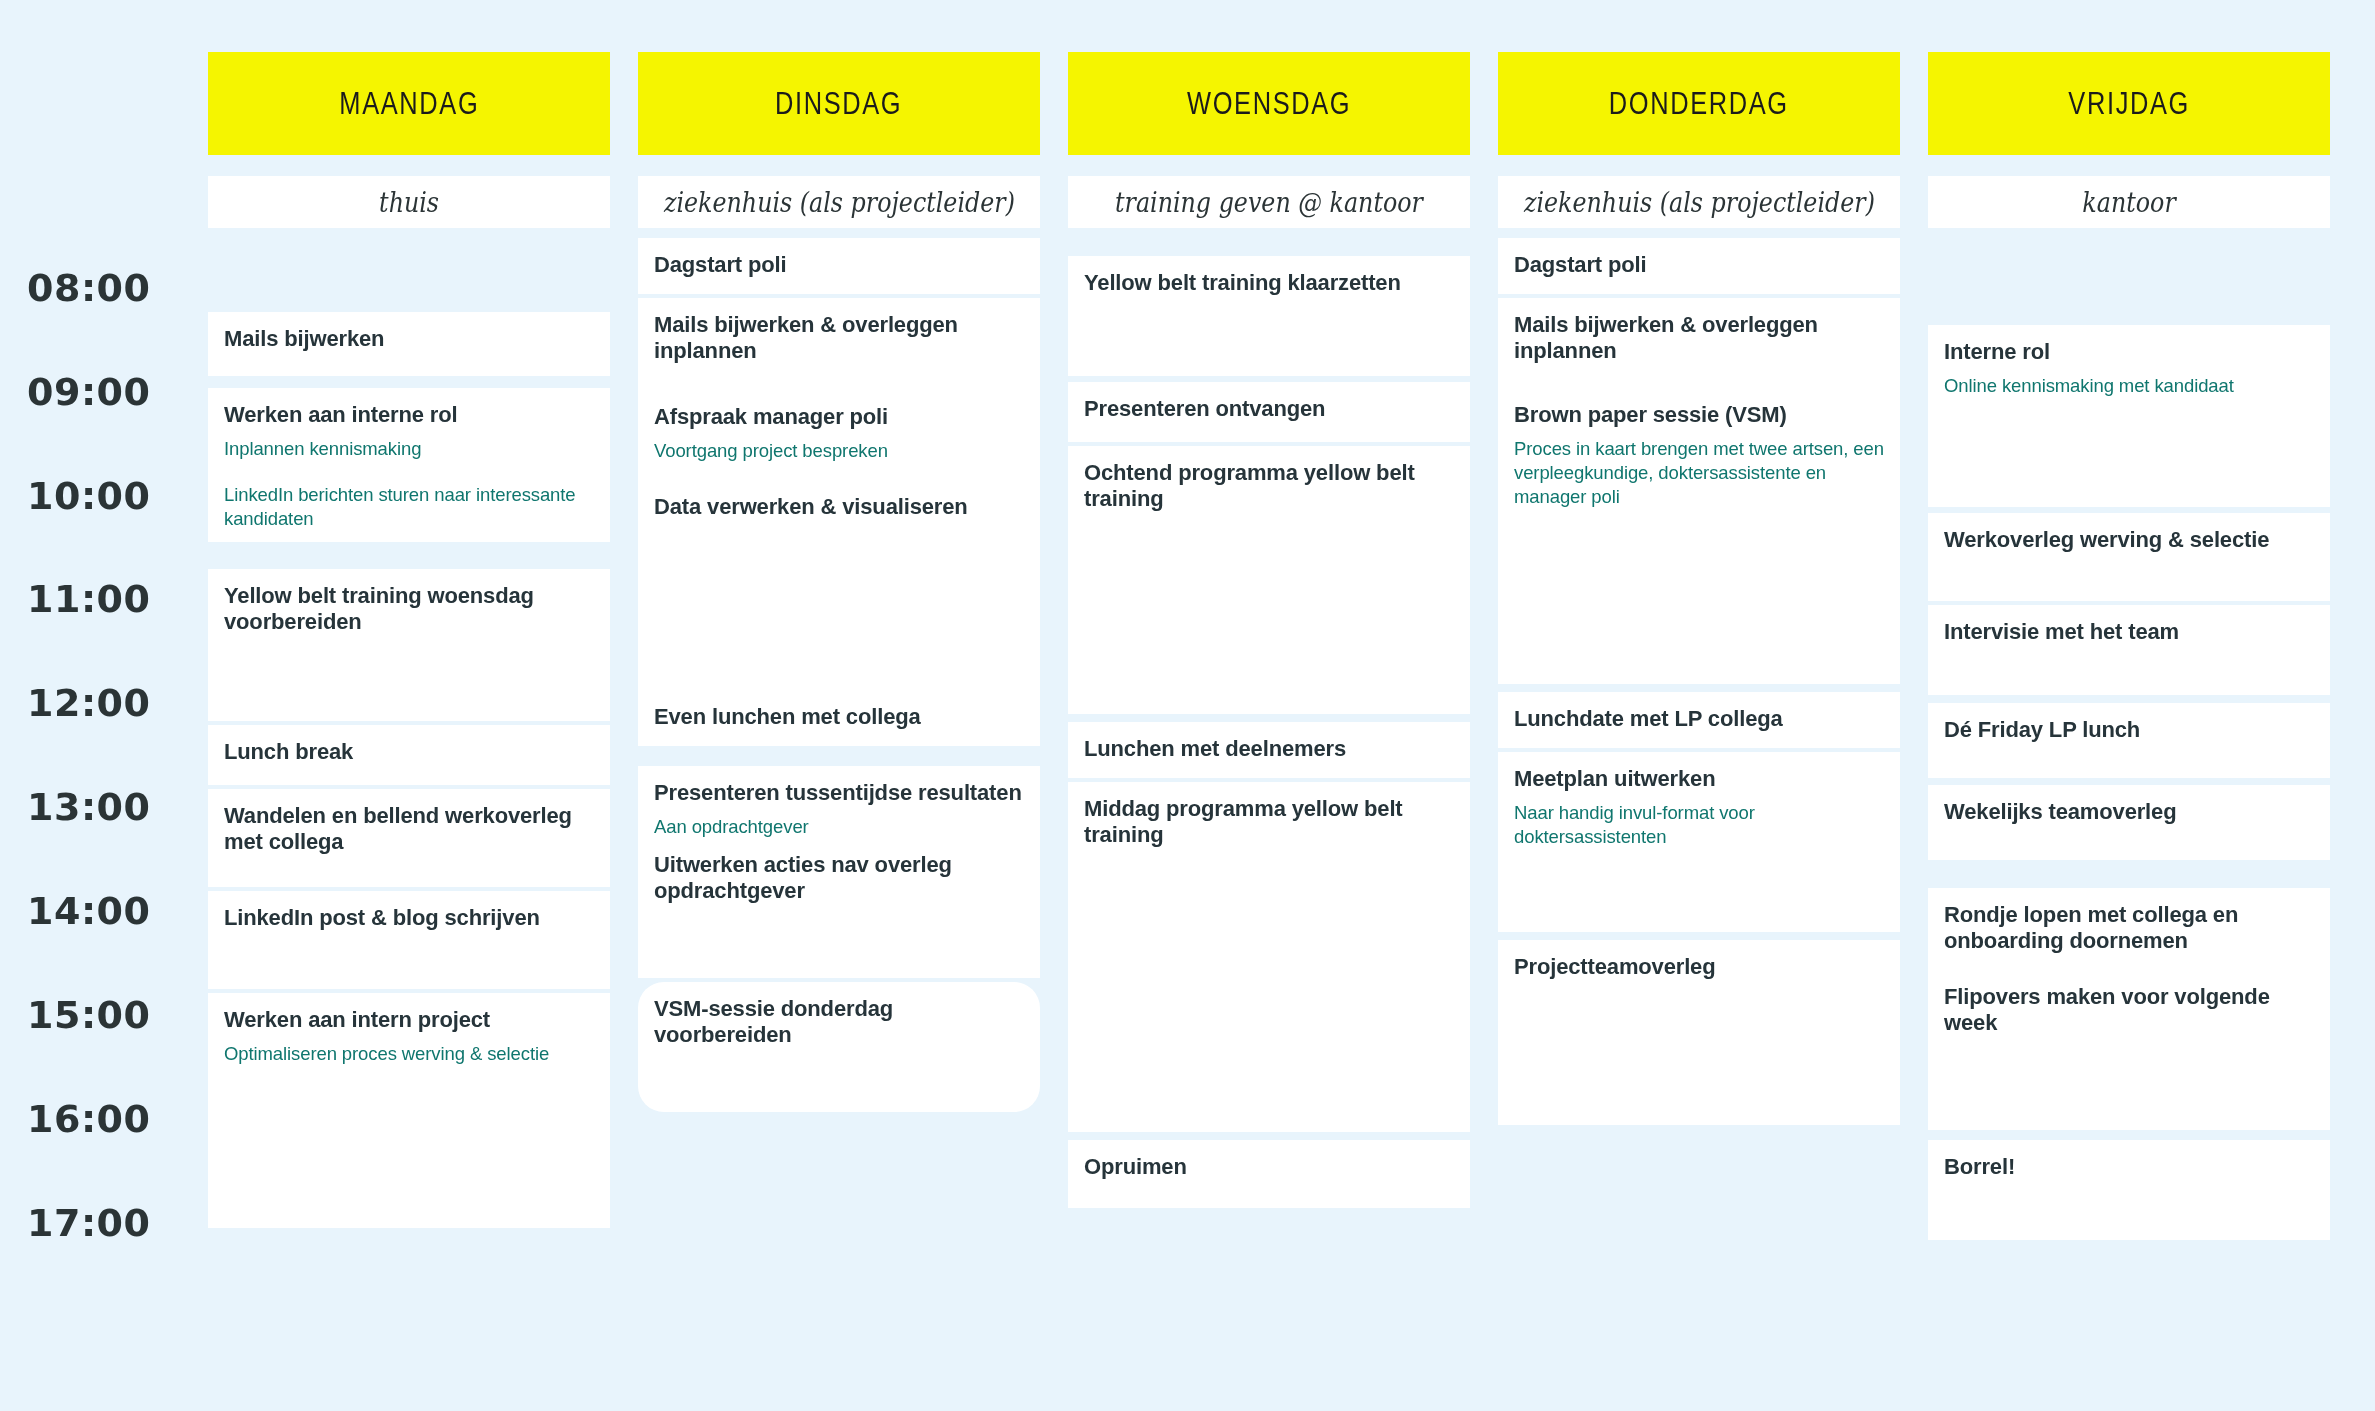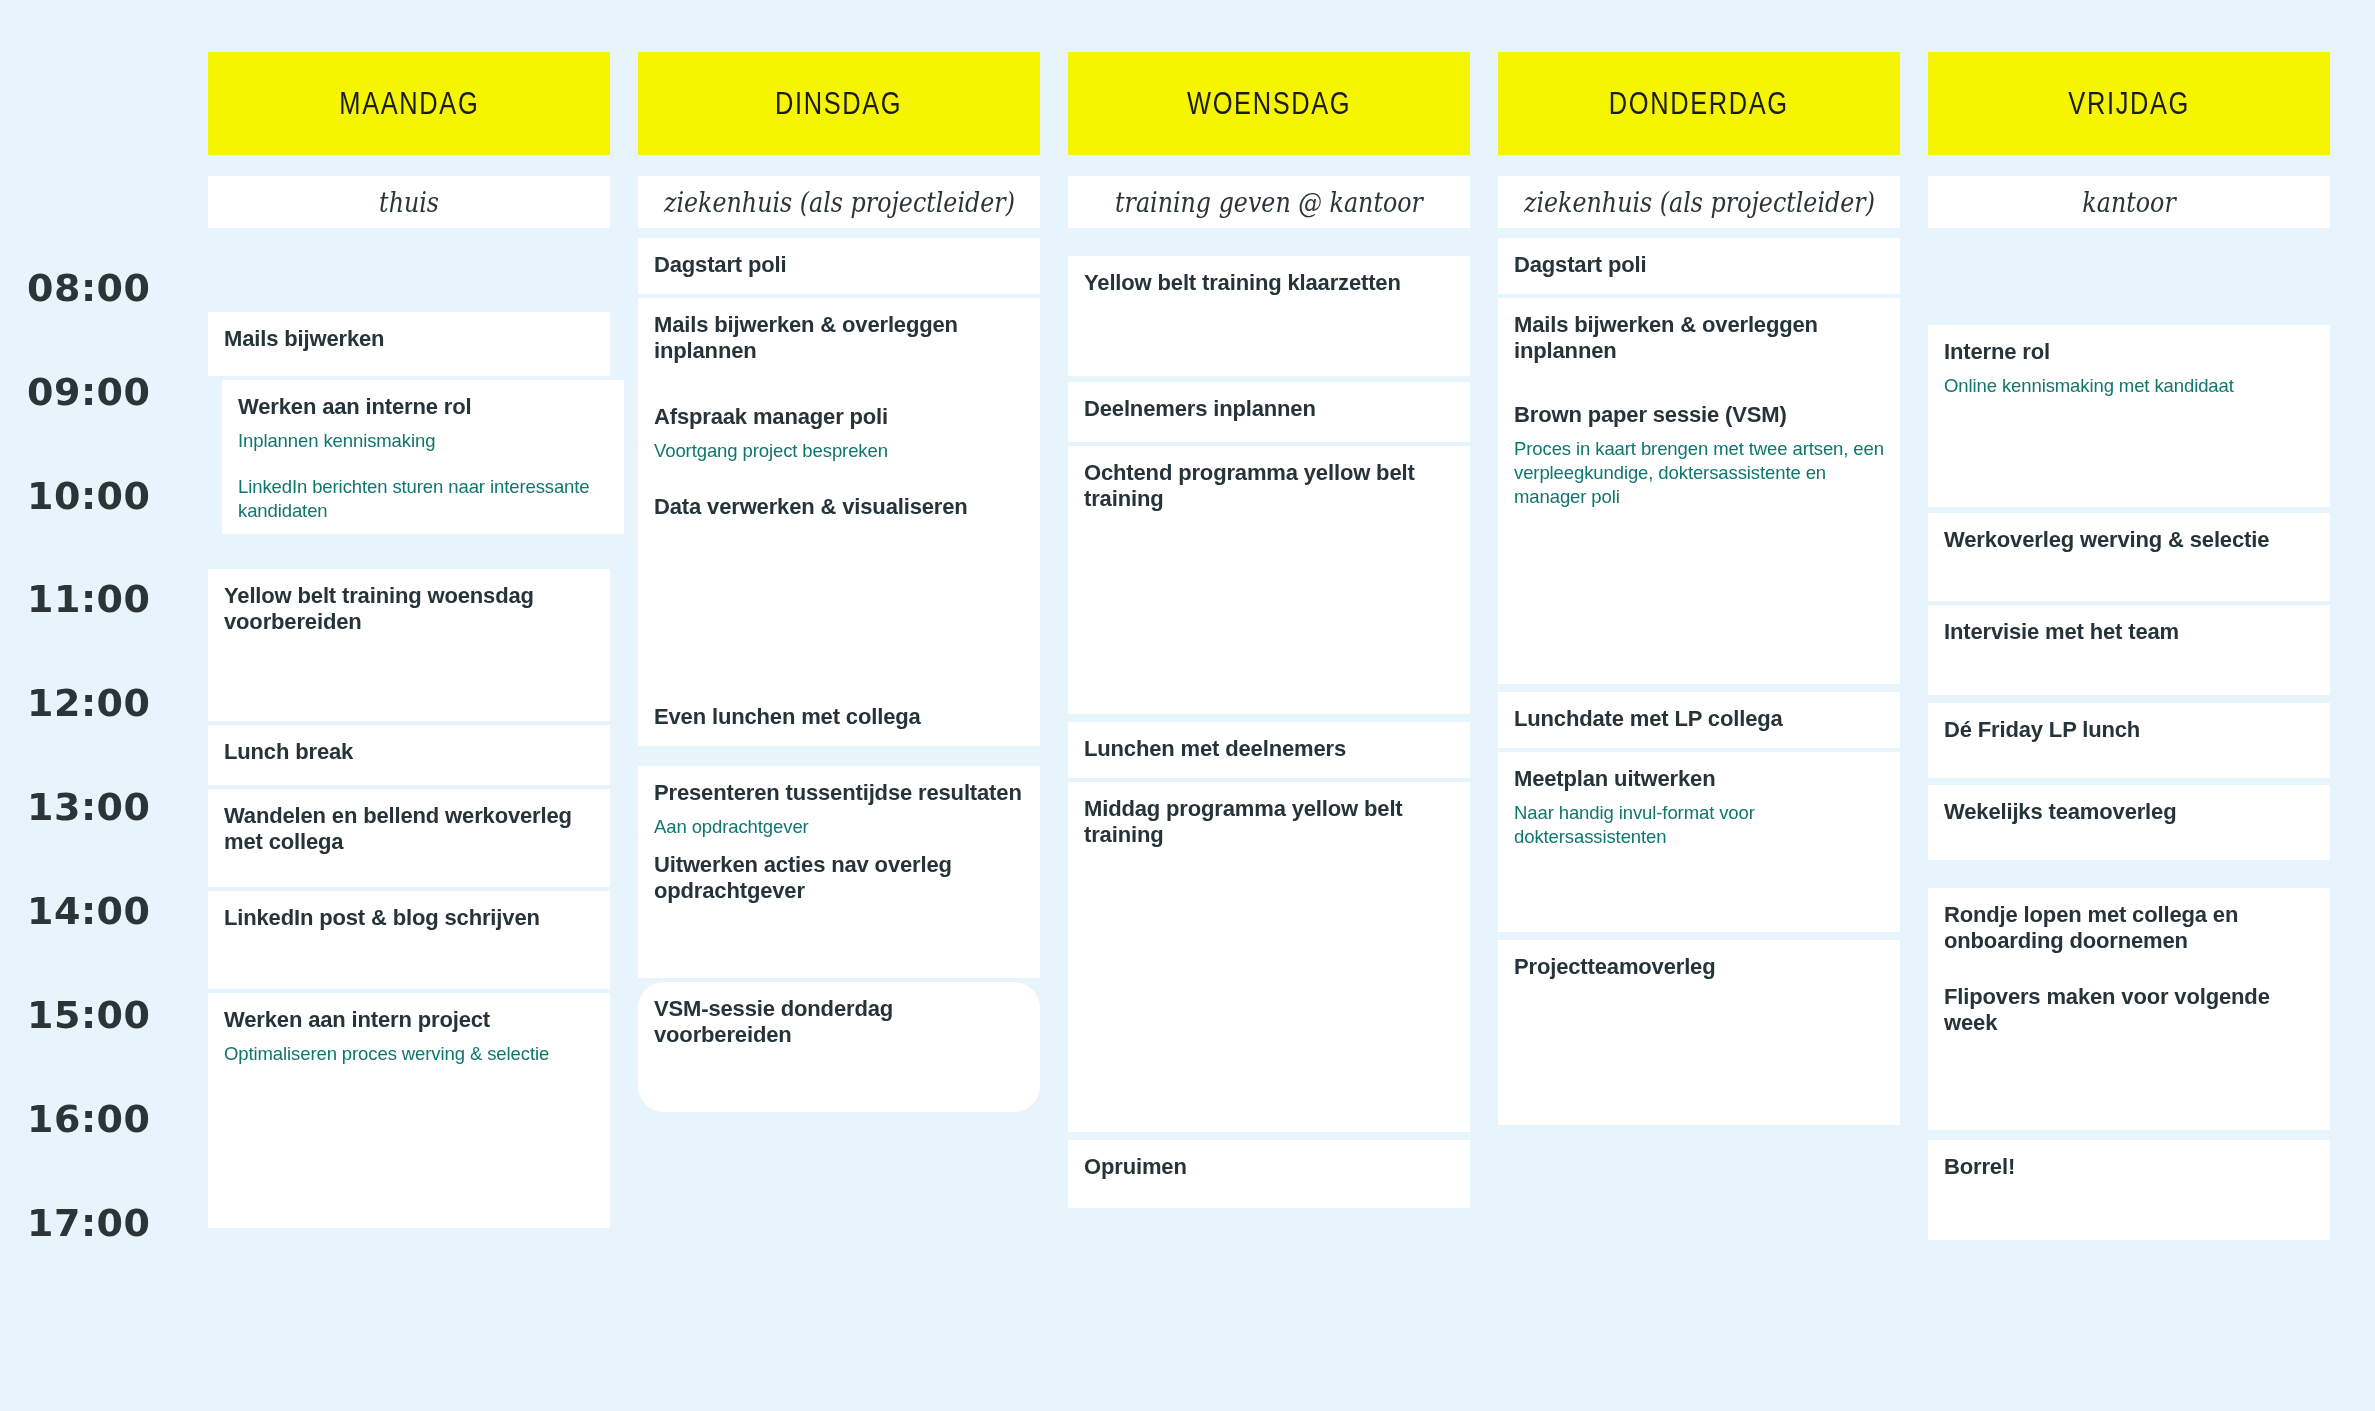--- a/index.html
+++ b/index.html
@@ -135,21 +135,21 @@
       <div class="day-col" style="left: 208px;">
         <div class="day-header">
           <span class="day-header-label">MAANDAG</span>
         </div>
         <div class="day-subheader">
           <span class="day-subheader-label">thuis</span>
         </div>
         <div class="event" style="top: 312px; height: 64px;">
           <div class="event-title">Mails bijwerken</div>
         </div>
-        <div class="event" style="top: 380px; height: 154px; margin-left: 14px;">
+        <div class="event" style="top: 388px; height: 154px;">
           <div class="event-title">Werken aan interne rol</div>
           <div class="event-desc">Inplannen kennismaking</div>
           <div class="event-desc gap">LinkedIn berichten sturen naar interessante kandidaten</div>
         </div>
         <div class="event" style="top: 569px; height: 152px;">
           <div class="event-title">Yellow belt training woensdag voorbereiden</div>
         </div>
         <div class="event" style="top: 725px; height: 60px;">
           <div class="event-title">Lunch break</div>
         </div>
@@ -202,21 +202,21 @@
         <div class="day-header">
           <span class="day-header-label">WOENSDAG</span>
         </div>
         <div class="day-subheader">
           <span class="day-subheader-label">training geven @ kantoor</span>
         </div>
         <div class="event" style="top: 256px; height: 120px;">
           <div class="event-title">Yellow belt training klaarzetten</div>
         </div>
         <div class="event" style="top: 382px; height: 60px;">
-          <div class="event-title">Deelnemers inplannen</div>
+          <div class="event-title">Presenteren ontvangen</div>
         </div>
         <div class="event" style="top: 446px; height: 268px;">
           <div class="event-title">Ochtend programma yellow belt training</div>
         </div>
         <div class="event" style="top: 722px; height: 56px;">
           <div class="event-title">Lunchen met deelnemers</div>
         </div>
         <div class="event" style="top: 782px; height: 350px;">
           <div class="event-title">Middag programma yellow belt training</div>
         </div>

